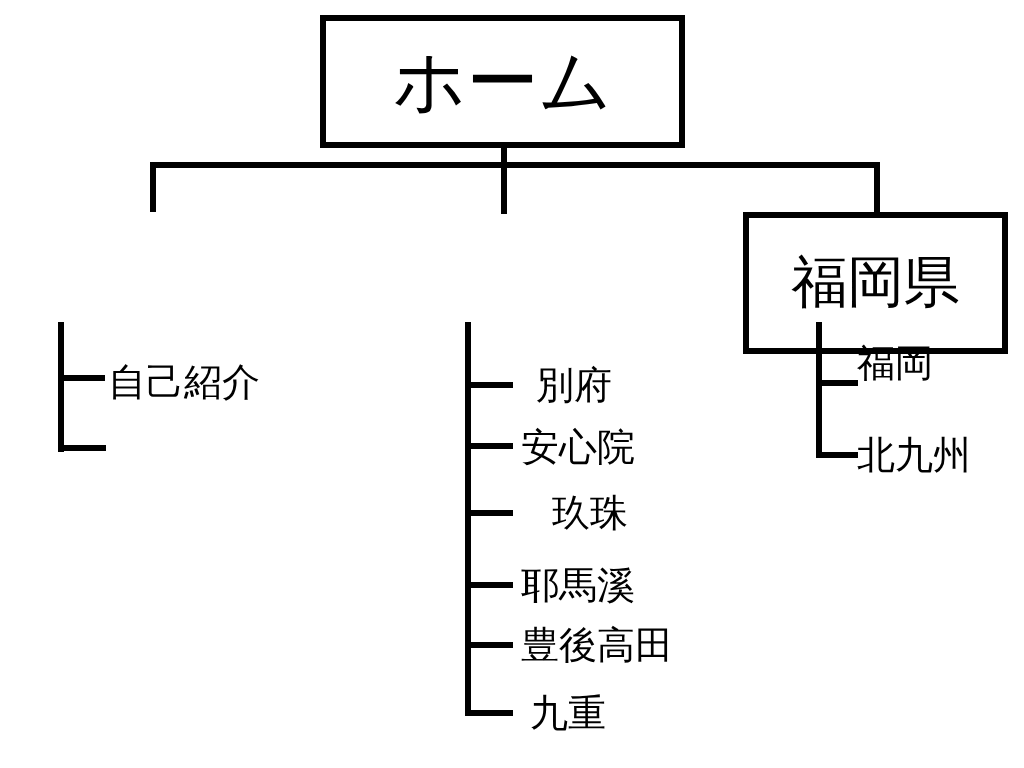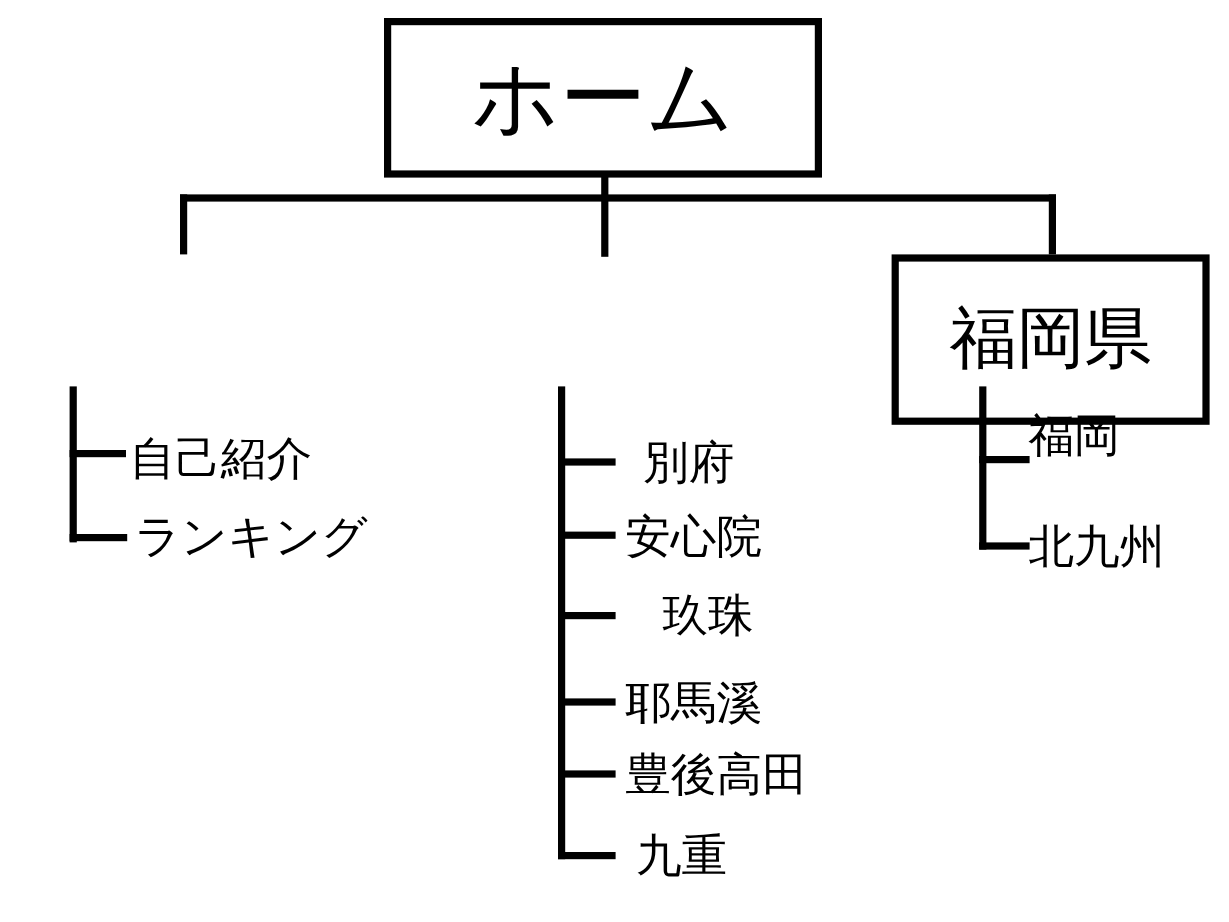--- a/index.html
+++ b/index.html
@@ -63,21 +63,20 @@
 
 
   <div class="box level2" style="left:743px; top:212px; width:265px; height:142px;">
     <span>福岡県</span>
   </div>
 
   <div class="line" style="left:58px; top:322px; width:6px; height:130px;"></div>
   <div class="line" style="left:58px; top:375px; width:47px; height:6px;"></div>
   <div class="line" style="left:58px; top:445px; width:48px; height:6px;"></div>
   <div class="leaf" style="left:108px; top:363px;">自己紹介</div>
-  <div class="leaf" style="left:112px; top:428px;">ランキング</div>
 
   <div class="line" style="left:465px; top:322px; width:6px; height:394px;"></div>
   <div class="line" style="left:465px; top:382px; width:48px; height:6px;"></div>
   <div class="line" style="left:465px; top:443px; width:48px; height:6px;"></div>
   <div class="line" style="left:465px; top:510px; width:48px; height:6px;"></div>
   <div class="line" style="left:465px; top:582px; width:48px; height:6px;"></div>
   <div class="line" style="left:465px; top:642px; width:48px; height:6px;"></div>
   <div class="line" style="left:465px; top:710px; width:48px; height:6px;"></div>
   <div class="leaf" style="left:536px; top:366px;">別府</div>
   <div class="leaf" style="left:521px; top:428px;">安心院</div>

